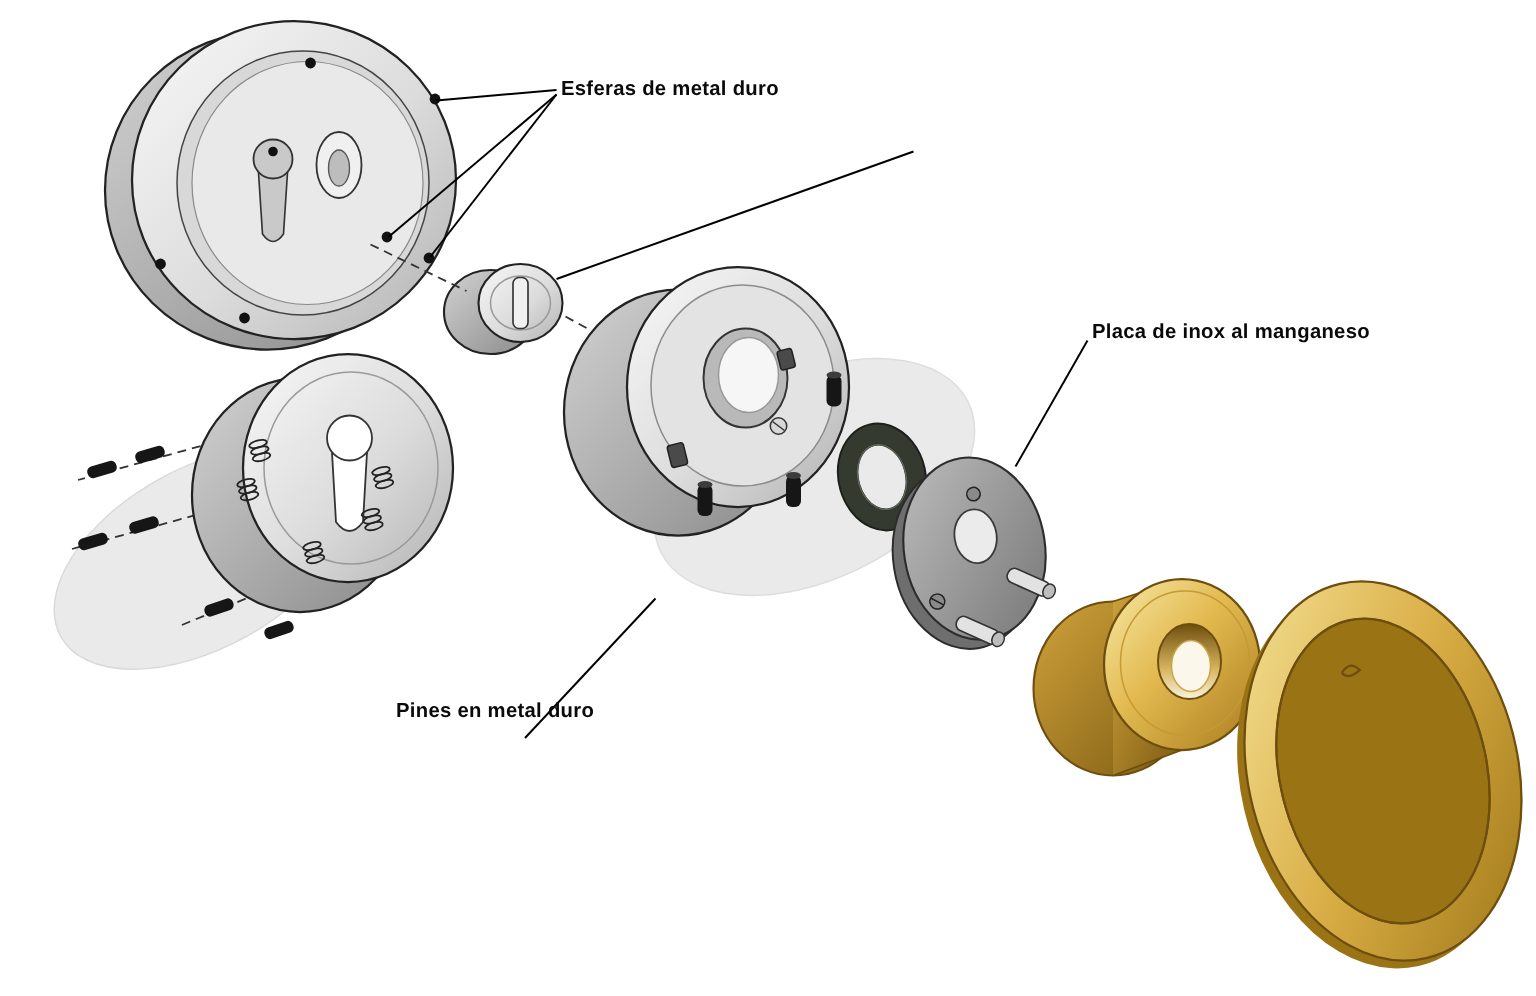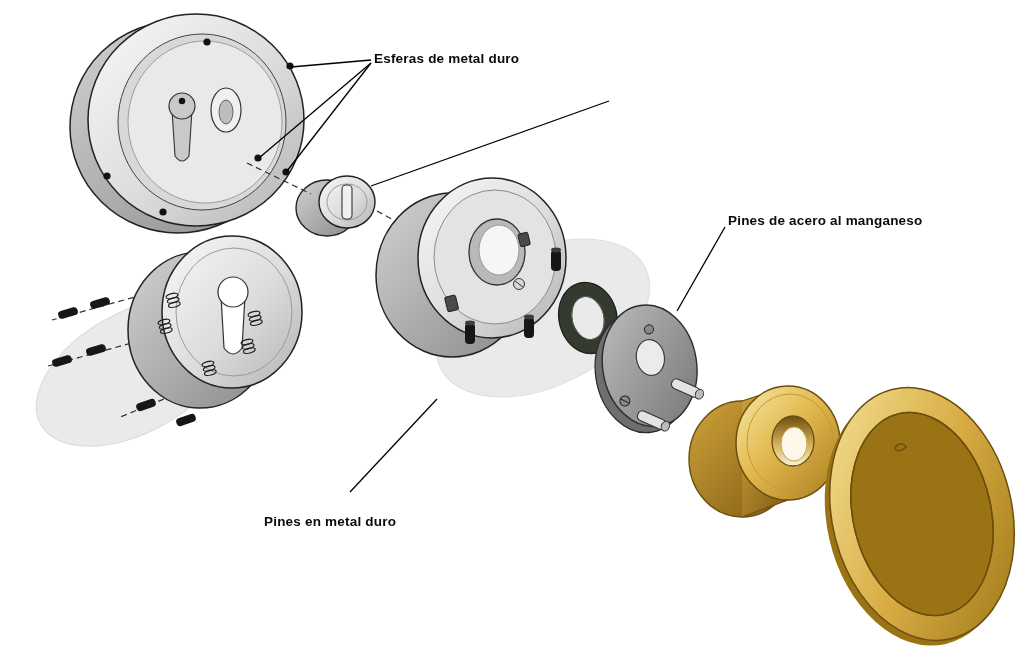--- a/index.html
+++ b/index.html
@@ -190,17 +190,17 @@
     <line x1="371" y1="63" x2="287" y2="171"></line>
     <line x1="609" y1="101" x2="371" y2="186"></line>
     <line x1="725" y1="227" x2="677" y2="311"></line>
     <line x1="350" y1="492" x2="437" y2="399"></line>
   </g>
 </svg>
 
 <div class="part-label" style="left:374px;top:51px">Esferas de metal duro</div>
 
 
-<div class="part-label" style="left:728px;top:213px">Pines de acero al manganeso</div>
-
-<div class="part-label" style="left:264px;top:514px">Pines en metal duro</div>
+<div class="part-label" style="left:728px;top:213px">Placa de inox al manganeso</div>
+
+<div class="part-label" style="left:264px;top:466px">Pines en metal duro</div>
 
 </div>
 
 </body></html>

